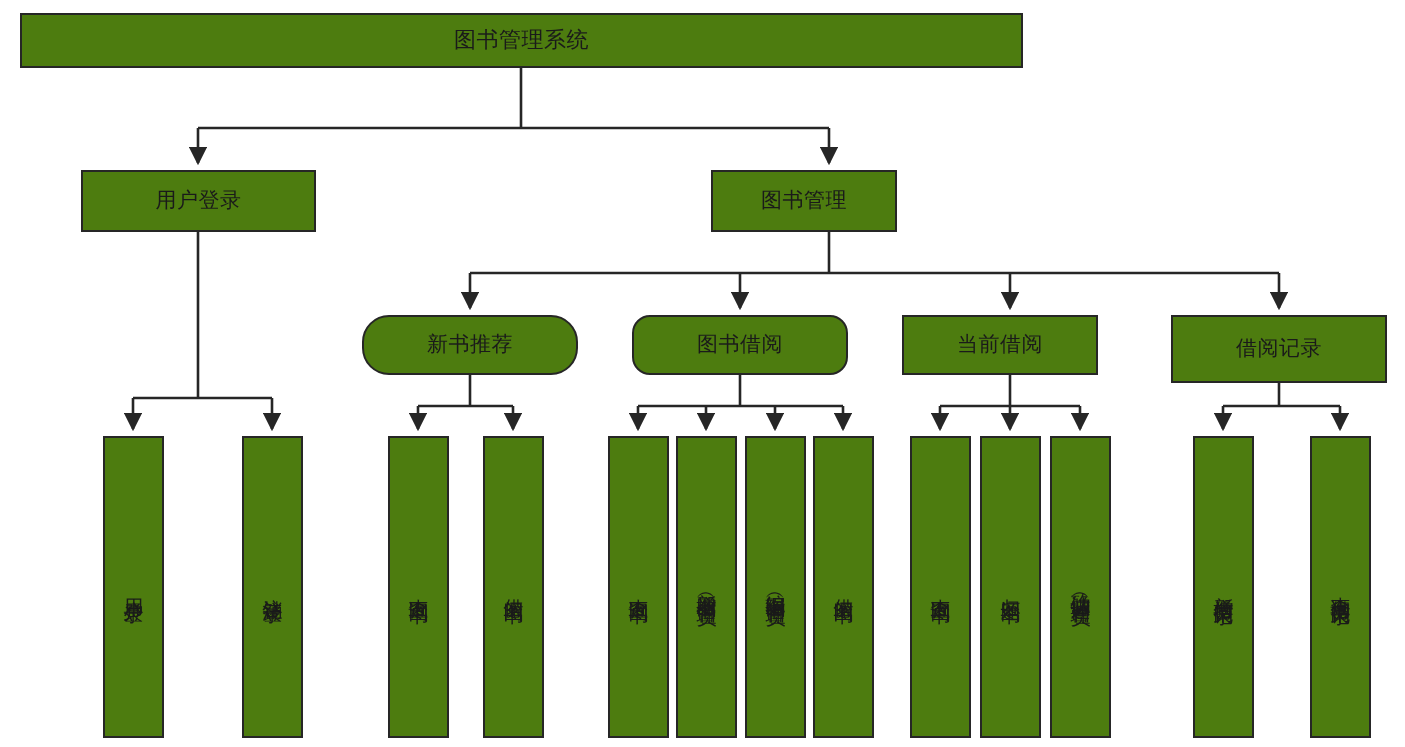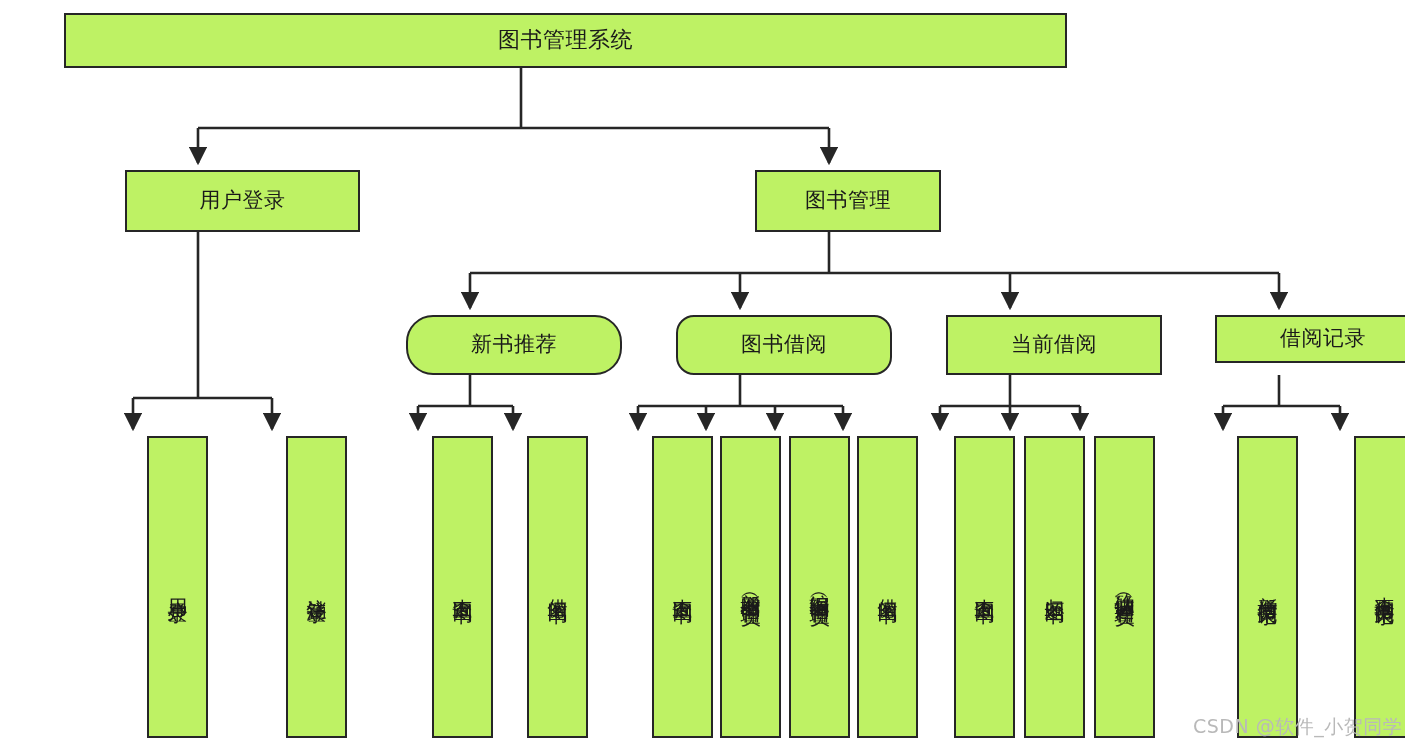--- a/index.html
+++ b/index.html
@@ -21,26 +21,25 @@
     position: absolute;
     left: 0;
     top: 0;
     width: 1405px;
     height: 747px;
   }
   .node {
     position: absolute;
     box-sizing: border-box;
     border: 2.5px solid #262626;
-    background: #bef264;
+    background: #4d7c0f;
     display: flex;
     align-items: center;
     justify-content: center;
     color: #1a1a1a;
-    margin-left: 44px;
   }
   .node .label-h {
     font-size: 21px;
     line-height: 1.1;
     letter-spacing: 0.5px;
     white-space: nowrap;
   }
   .node.vertical {
     align-items: center;
     justify-content: center;
@@ -128,24 +127,24 @@
   <div class="node" style="left:711px; top:170px; width:186px; height:62px;">
     <span class="label-h">图书管理</span>
   </div>
 
   <div class="node" style="left:362px; top:315px; width:216px; height:60px;border-radius:27px;">
     <span class="label-h">新书推荐</span>
   </div>
   <div class="node" style="left:632px; top:315px; width:216px; height:60px;border-radius:18px;">
     <span class="label-h">图书借阅</span>
   </div>
-  <div class="node" style="left:902px; top:315px; width:216px; height:60px;">
+  <div class="node" style="left:902px; top:315px; width:196px; height:60px;">
     <span class="label-h">当前借阅</span>
   </div>
-  <div class="node" style="left:1171px; top:315px; width:216px; height:48px;">
+  <div class="node" style="left:1171px; top:315px; width:216px; height:68px;">
     <span class="label-h">借阅记录</span>
   </div>
 
   <div class="node vertical" style="left:103px; top:436px; width:61px; height:302px;">
     <span class="label-v">用户登录</span>
   </div>
   <div class="node vertical" style="left:242px; top:436px; width:61px; height:302px;">
     <span class="label-v">注销登录</span>
   </div>
   <div class="node vertical" style="left:388px; top:436px; width:61px; height:302px;">
@@ -175,15 +174,14 @@
   <div class="node vertical" style="left:1050px; top:436px; width:61px; height:302px;">
     <span class="label-v">确认归还（管理员）</span>
   </div>
   <div class="node vertical" style="left:1193px; top:436px; width:61px; height:302px;">
     <span class="label-v">新增借阅记录</span>
   </div>
   <div class="node vertical" style="left:1310px; top:436px; width:61px; height:302px;">
     <span class="label-v">查询借阅记录</span>
   </div>
 
-  <div class="watermark" style="left:1193px; top:714px;">CSDN @软件_小贺同学</div>
 
 </div>
 
 </body></html>

